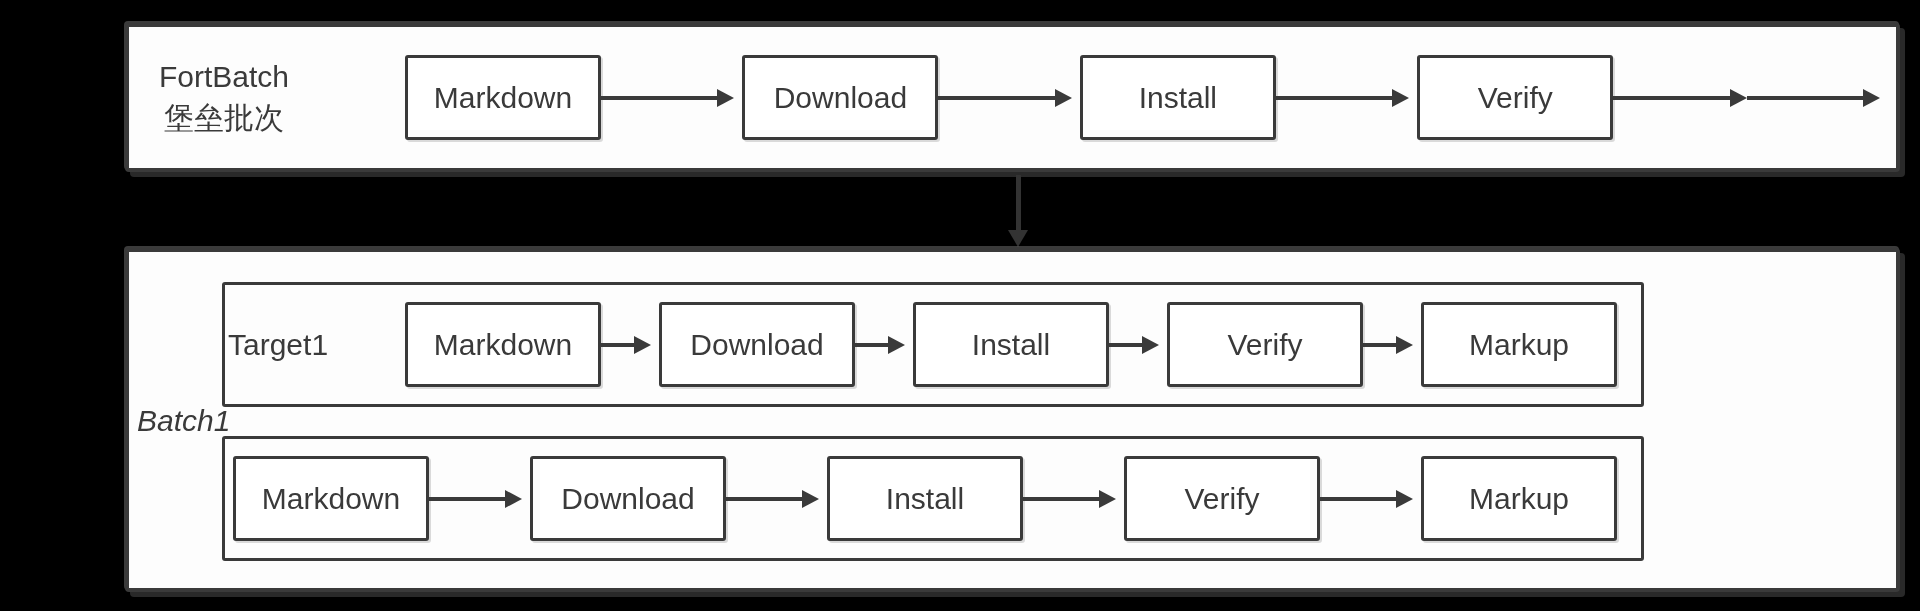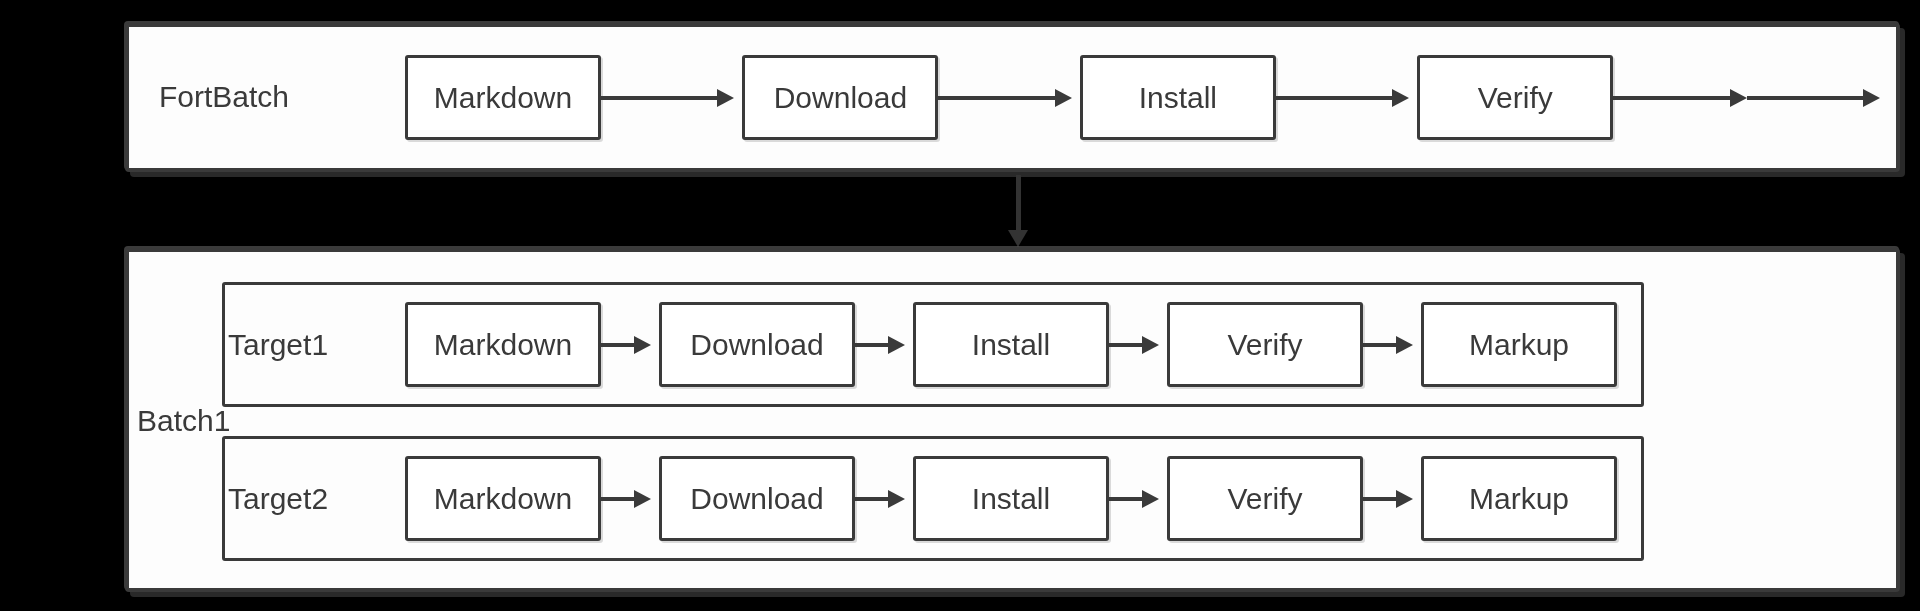--- a/index.html
+++ b/index.html
@@ -47,21 +47,21 @@
   .v-arrow { position: absolute; left: 1006px; top: 175px; width: 24px; height: 72px;
              display: flex; flex-direction: column; align-items: center; }
   .v-arrow .vshaft { width: 5px; flex: 1 1 auto; background: #333; }
   .v-arrow .vhead {
     width: 0; height: 0;
     border-top: 17px solid #333;
     border-left: 10px solid transparent;
     border-right: 10px solid transparent;
   }
 
-  .batch-label { position: absolute; left: 8px; top: 152px; width: 90px; font-size: 30px; }
+  .batch-label { position: absolute; left: 8px; top: 152px; width: 90px; font-size: 30px; font-style: italic; }
 
   .rows { position: absolute; left: 93px; top: 30px; width: 1422px; }
 
   .target-row {
     height: 125px;
     border: 3px solid #3a3a3a;
     border-radius: 3px;
     background: #fdfdfd;
     display: flex; align-items: center;
     padding-right: 24px;
@@ -72,20 +72,21 @@
   .target-label { flex: 0 0 172px; padding-left: 3px; font-size: 30px; }
 </style>
 </head>
 <body>
 
 <div class="canvas">
 
   <section class="panel top-panel">
     <div class="panel-title">
       <div>FortBatch</div>
+      <div>堡垒批次</div>
     </div>
     <div class="flow">
       <div class="node">Markdown</div>
       <div class="h-arrow">
           <span class="shaft"></span>
           <span class="head"></span>
         </div>
       <div class="node">Download</div>
       <div class="h-arrow">
           <span class="shaft"></span>
@@ -136,21 +137,20 @@
           </div>
         <div class="node">Verify</div>
         <div class="h-arrow">
             <span class="shaft"></span>
             <span class="head"></span>
           </div>
         <div class="node">Markup</div>
       </div>
 
       <div class="target-row">
-        <div class="target-label">Target2</div>
         <div class="node">Markdown</div>
         <div class="h-arrow">
             <span class="shaft"></span>
             <span class="head"></span>
           </div>
         <div class="node">Download</div>
         <div class="h-arrow">
             <span class="shaft"></span>
             <span class="head"></span>
           </div>

